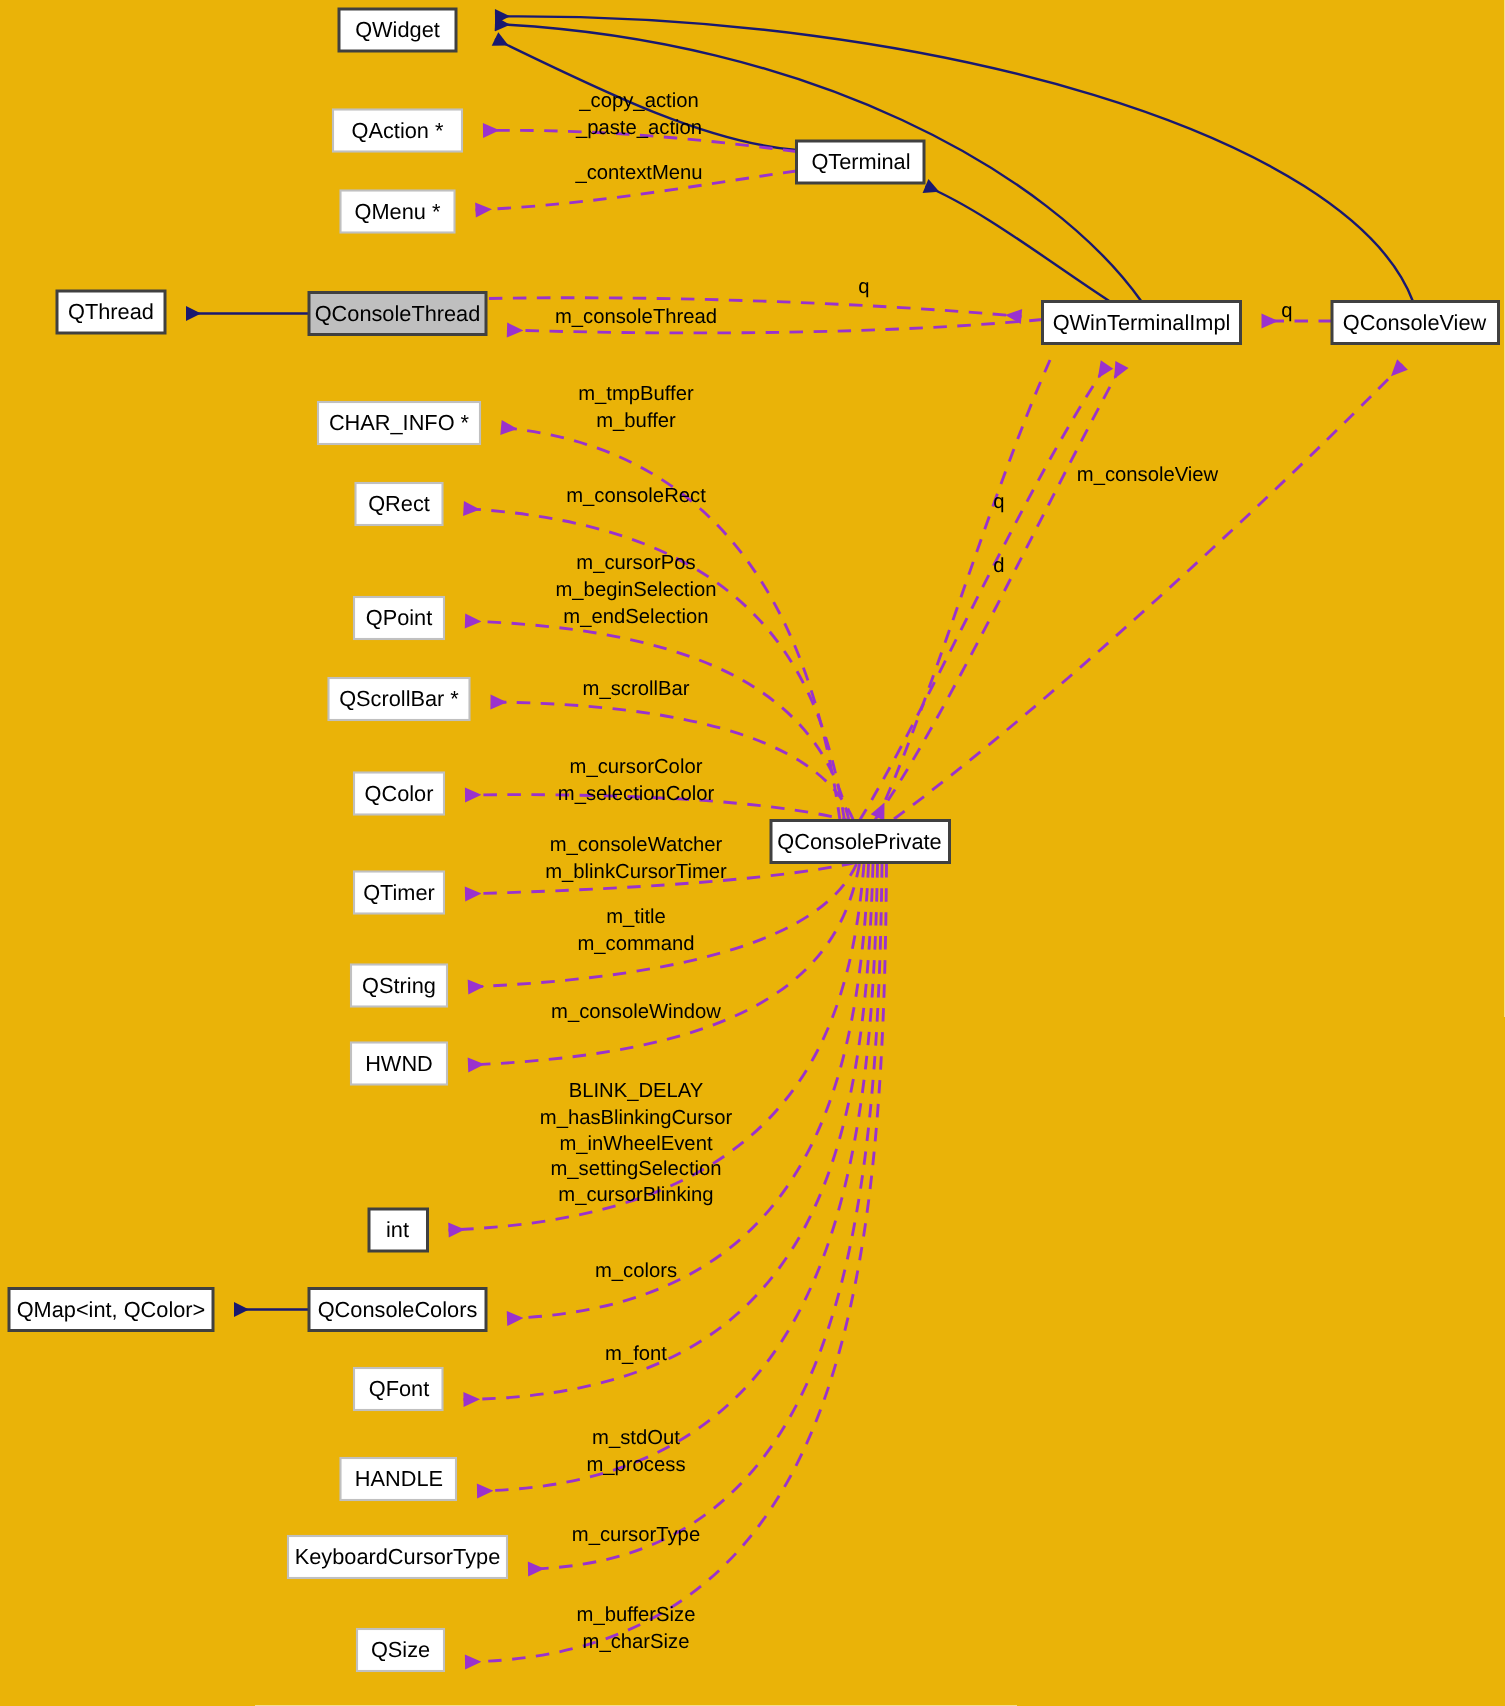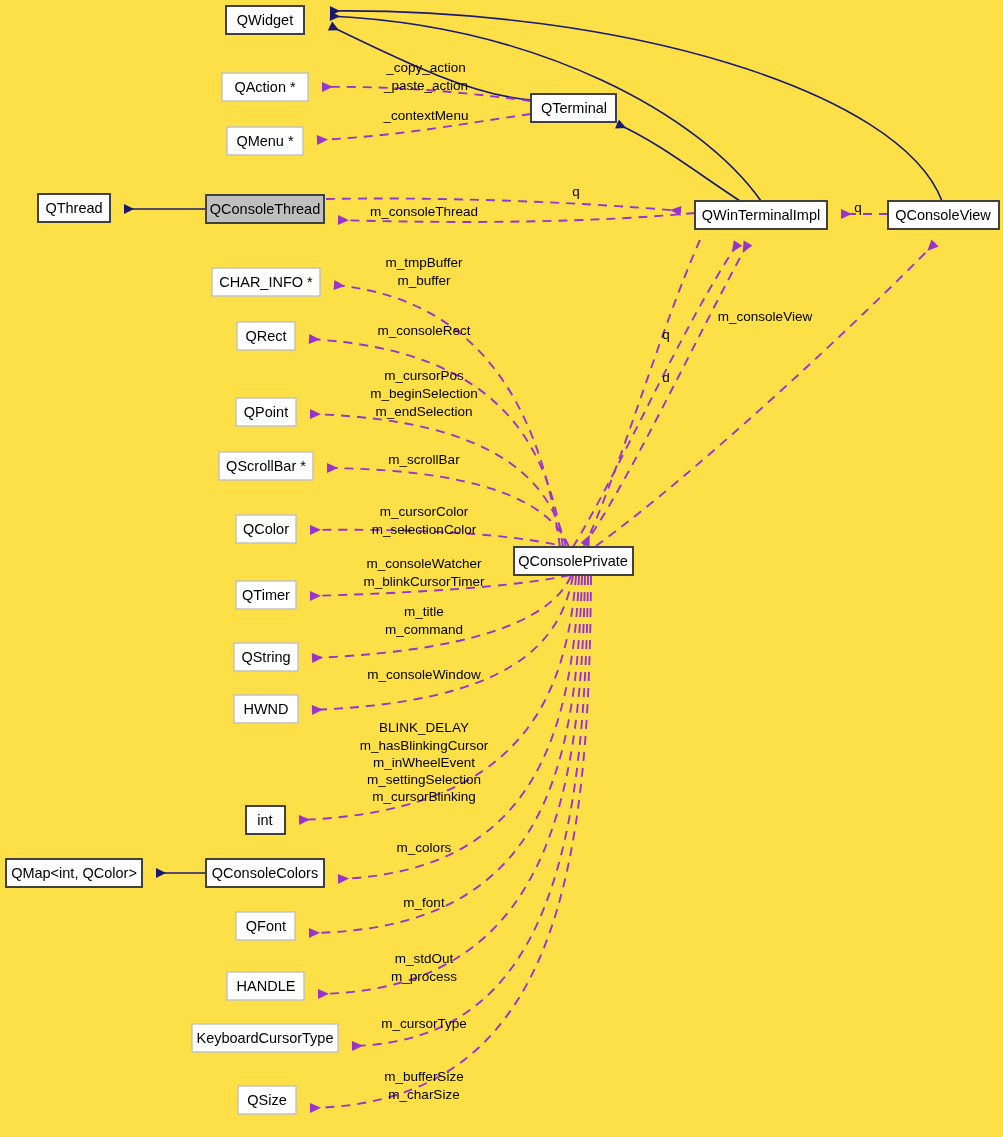--- a/index.html
+++ b/index.html
@@ -7,21 +7,21 @@
     padding: 0;
     background: #ffffff;
   }
   body {
     font-family: "Liberation Sans", sans-serif;
   }
   #diagram-root {
     position: relative;
     width: 1003px;
     height: 1137px;
-    background: #fde047;
+    background: #eab308;
     overflow: hidden;
   }
   svg#uml-canvas {
     display: block;
     width: 1003px;
     height: 1137px;
   }
   .node-box {
     fill: #ffffff;
     stroke: #404040;

